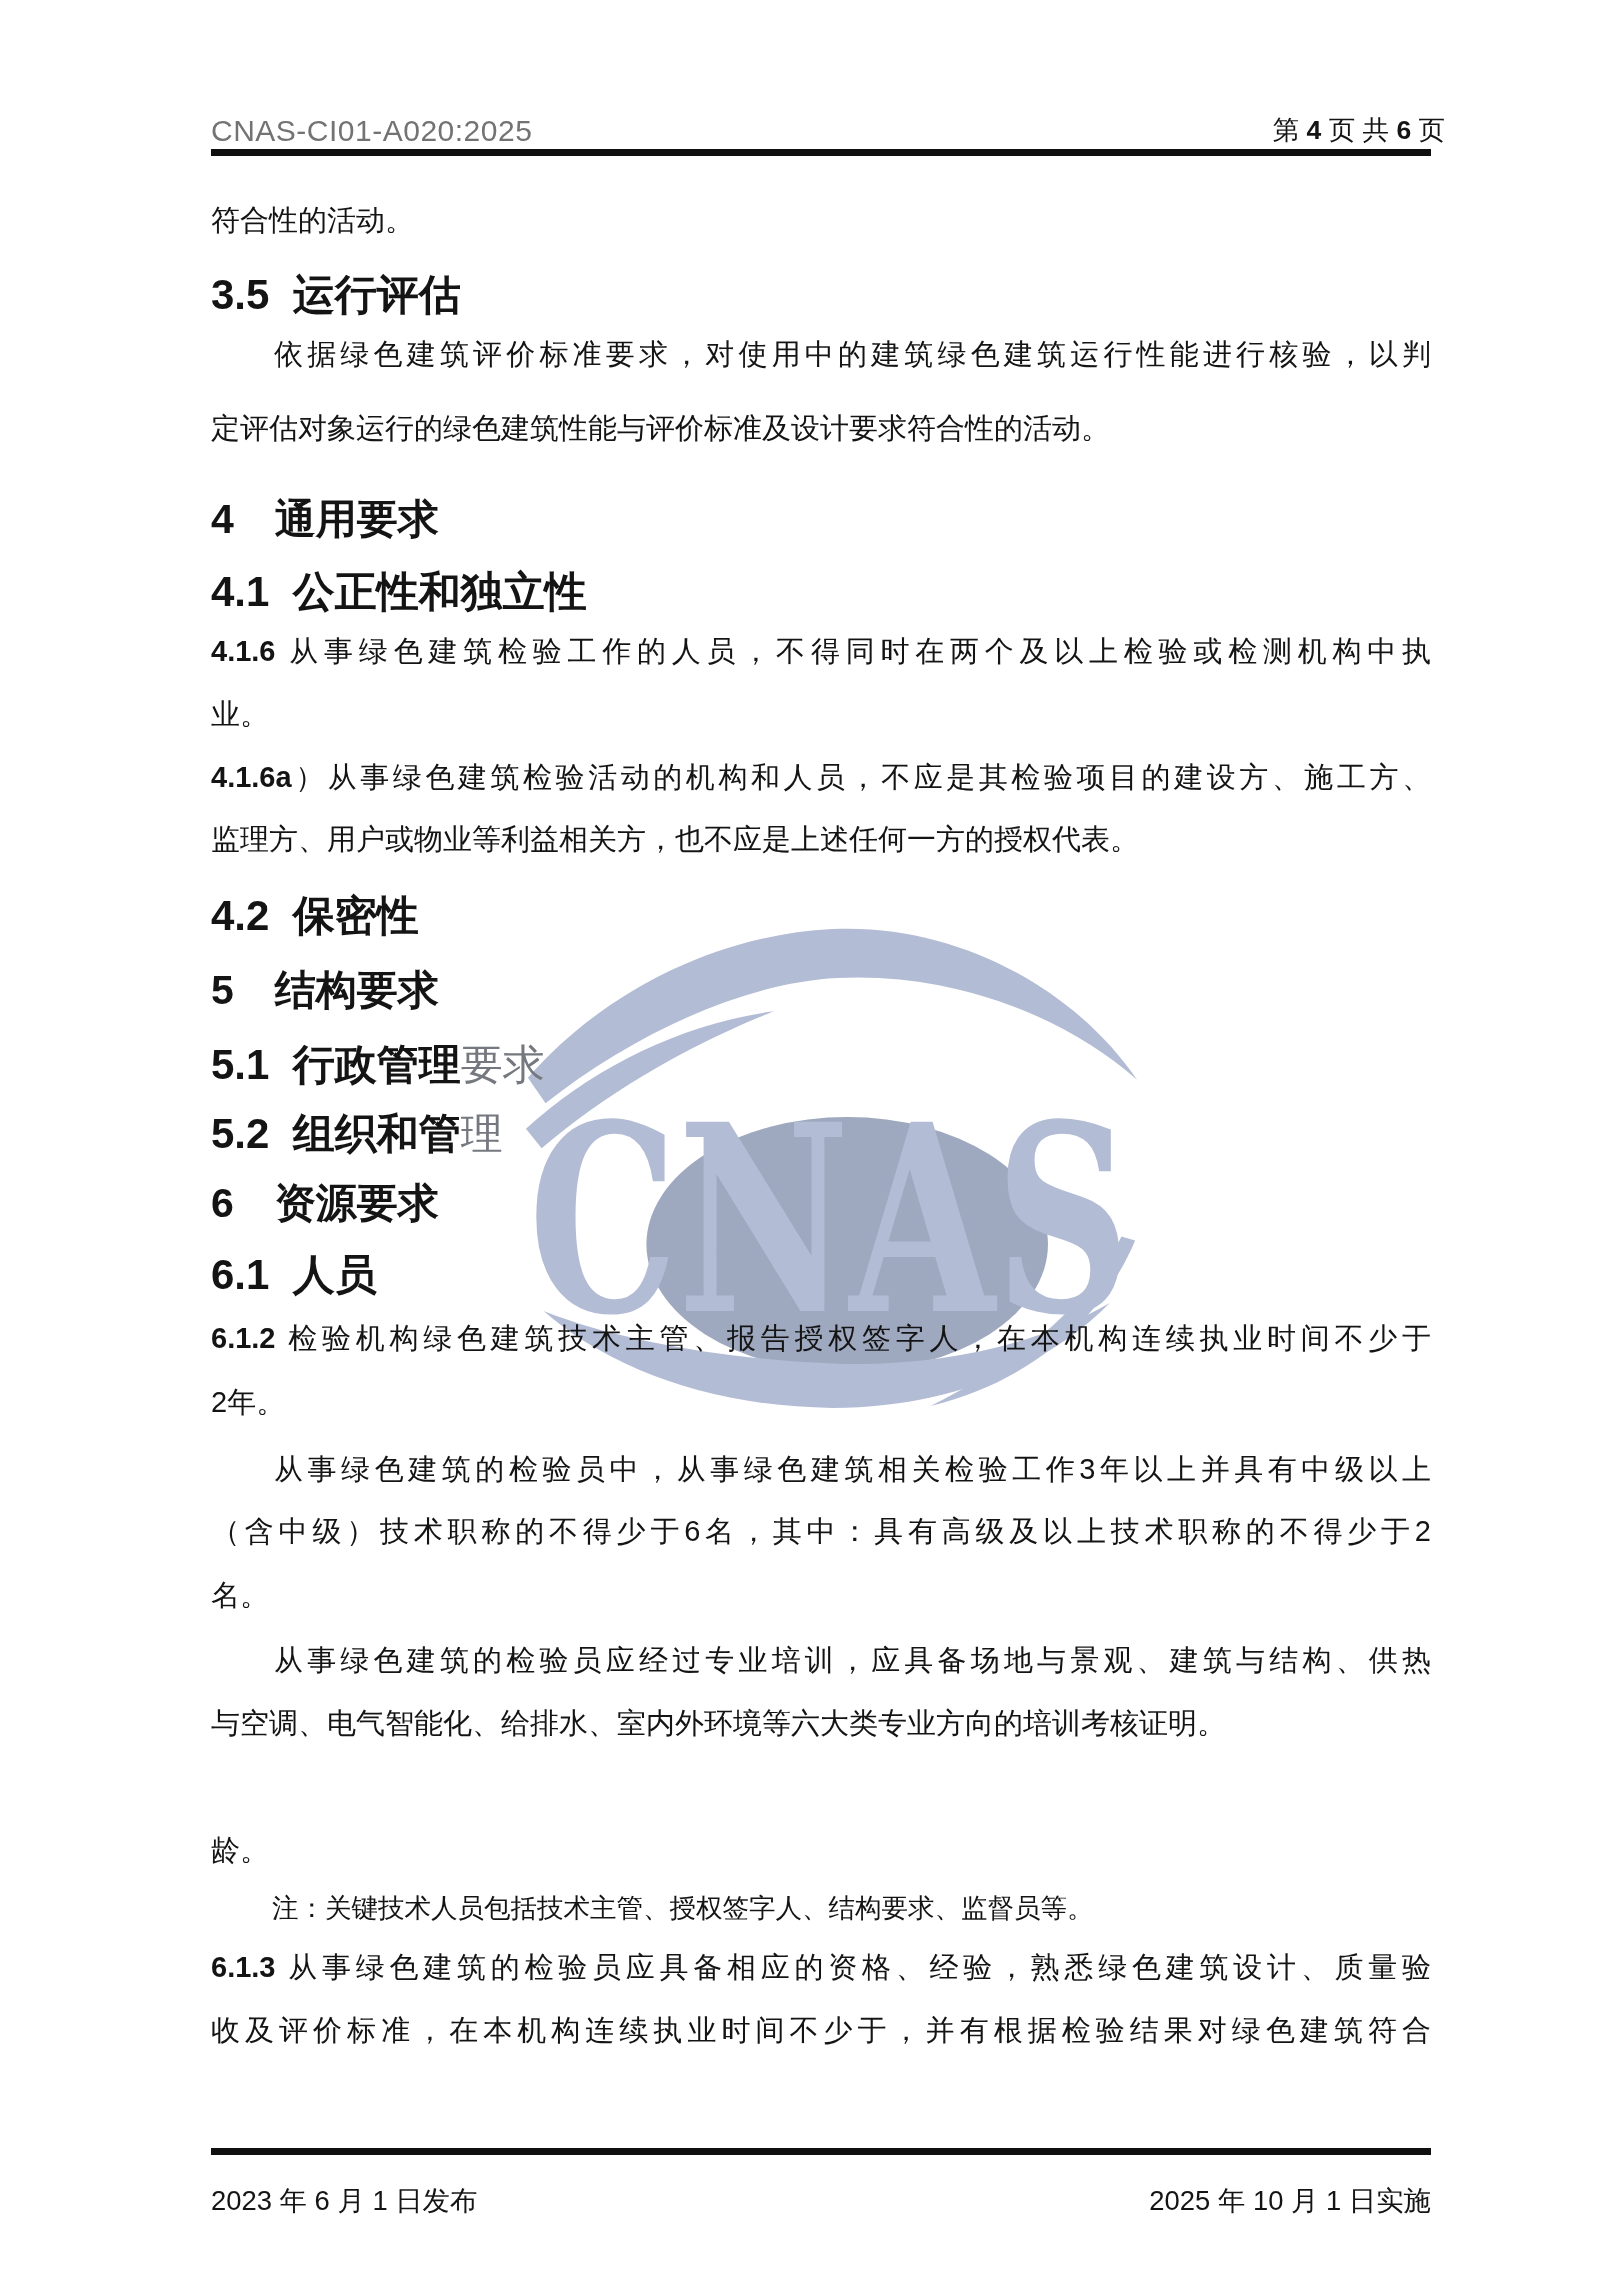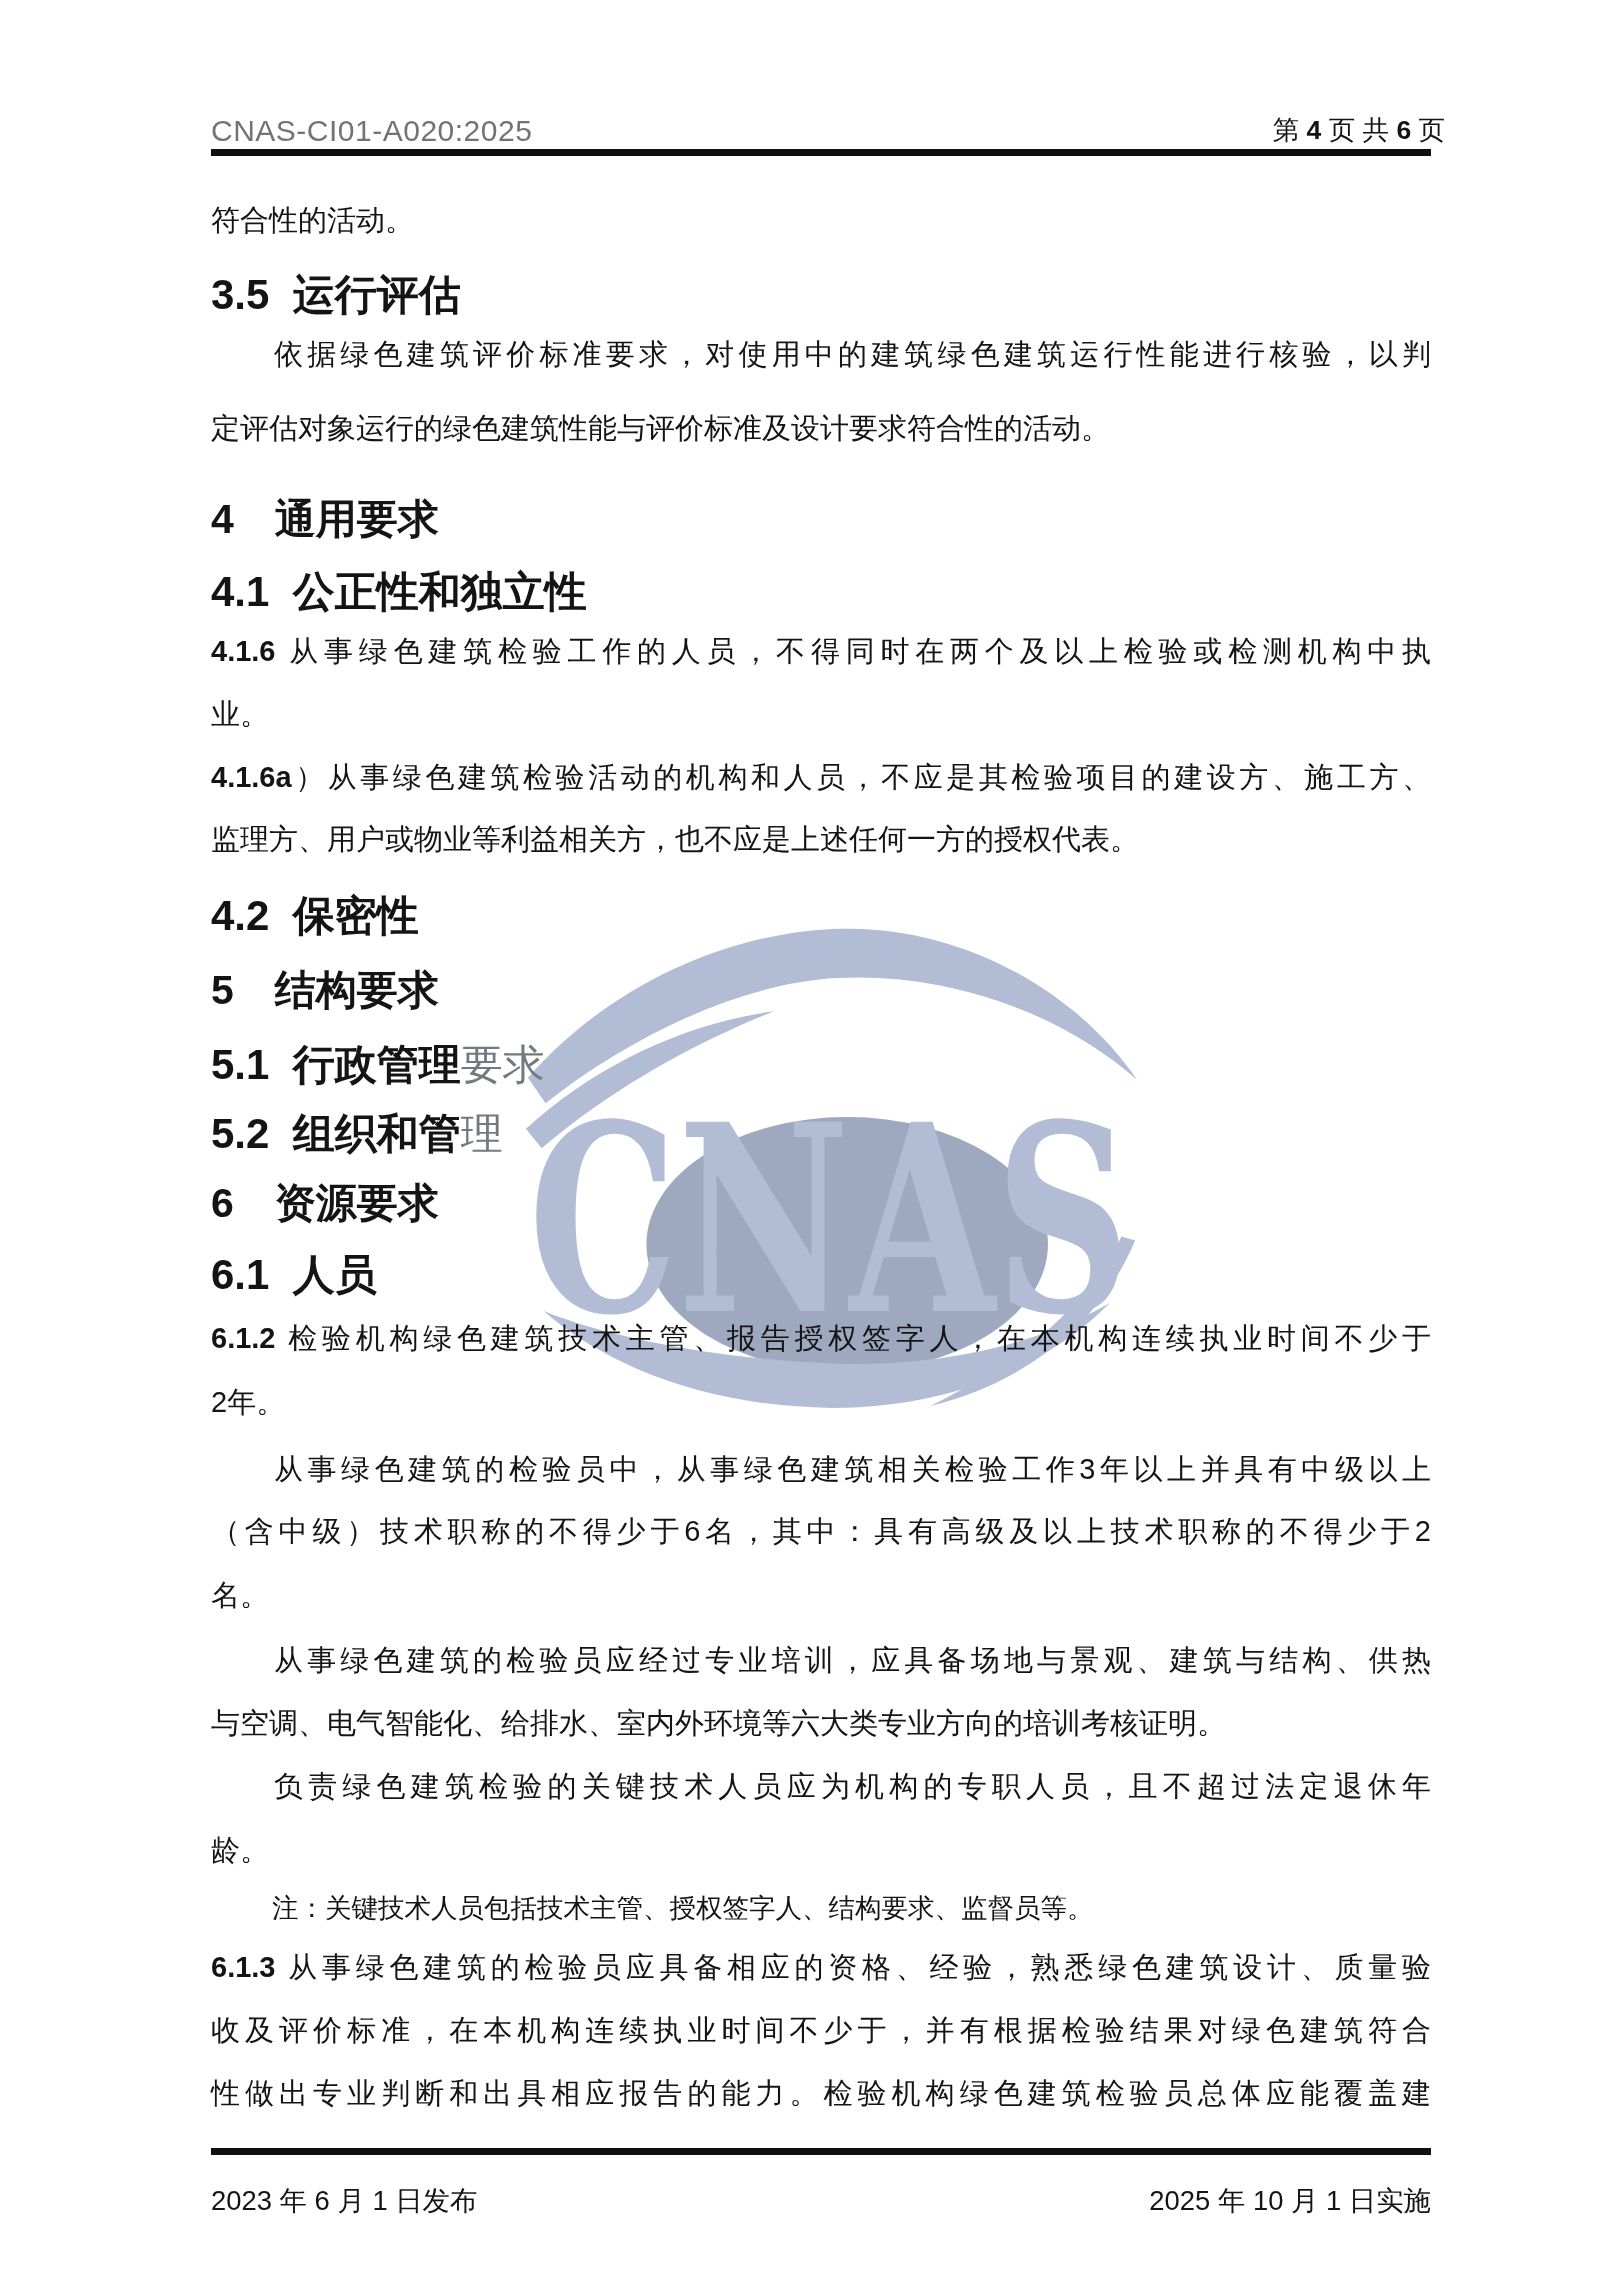--- a/index.html
+++ b/index.html
@@ -160,26 +160,24 @@
       <div class="line h2" style="top: 1110px;"><span>5.2  组织和管</span><span class="seg-light">理</span></div>
       <div class="line h1" style="top: 1176px;"><span>6　资源要求</span></div>
       <div class="line h2" style="top: 1251px;"><span>6.1  人员</span></div>
       <div class="line body just" style="top: 1316px;"><span class="seg-num">6.1.2</span><span> 检验机构绿色建筑技术主管、报告授权签字人，在本机构连续执业时间不少于</span></div>
       <div class="line body" style="top: 1380px;"><span>2年。</span></div>
       <div class="line body just" style="top: 1447px; padding-left: 63px;"><span>从事绿色建筑的检验员中，从事绿色建筑相关检验工作3年以上并具有中级以上</span></div>
       <div class="line body just" style="top: 1509px;"><span>（含中级）技术职称的不得少于6名，其中：具有高级及以上技术职称的不得少于2</span></div>
       <div class="line body" style="top: 1573px;"><span>名。</span></div>
       <div class="line body" style="top: 1701px;"><span>与空调、电气智能化、给排水、室内外环境等六大类专业方向的培训考核证明。</span></div>
       <div class="line body just" style="top: 1638px; padding-left: 63px;"><span>从事绿色建筑的检验员应经过专业培训，应具备场地与景观、建筑与结构、供热</span></div>
-      <div class="line body just" style="top: 1764px; padding-left: 63px;"><span>负责绿色建筑检验的关键技术人员应为机构的专职人员，且不超过法定退休年</span></div>
       <div class="line body" style="top: 1828px;"><span>龄。</span></div>
       <div class="line note" style="top: 1889px; padding-left: 61px;"><span>注：关键技术人员包括技术主管、授权签字人、结构要求、监督员等。</span></div>
       <div class="line body just" style="top: 1945px;"><span class="seg-num">6.1.3</span><span> 从事绿色建筑的检验员应具备相应的资格、经验，熟悉绿色建筑设计、质量验</span></div>
       <div class="line body just" style="top: 2008px;"><span>收及评价标准，在本机构连续执业时间不少于，并有根据检验结果对绿色建筑符合</span></div>
-      <div class="line body just" style="top: 2071px;"><span>性做出专业判断和出具相应报告的能力。检验机构绿色建筑检验员总体应能覆盖建</span></div>
     </div>
 
   <div class="rule bottom"></div>
   <div class="ftr left">2023 年 6 月 1 日发布</div>
   <div class="ftr right">2025 年 10 月 1 日实施</div>
 
 </div>
 
 
 </body></html>

